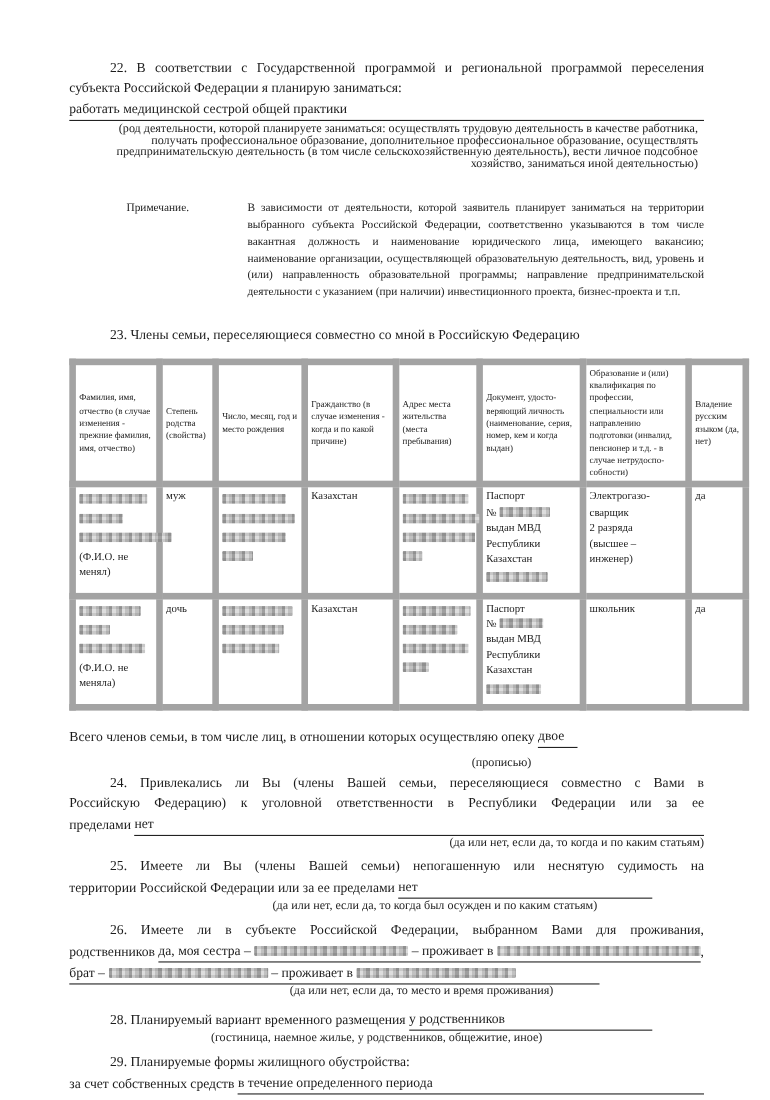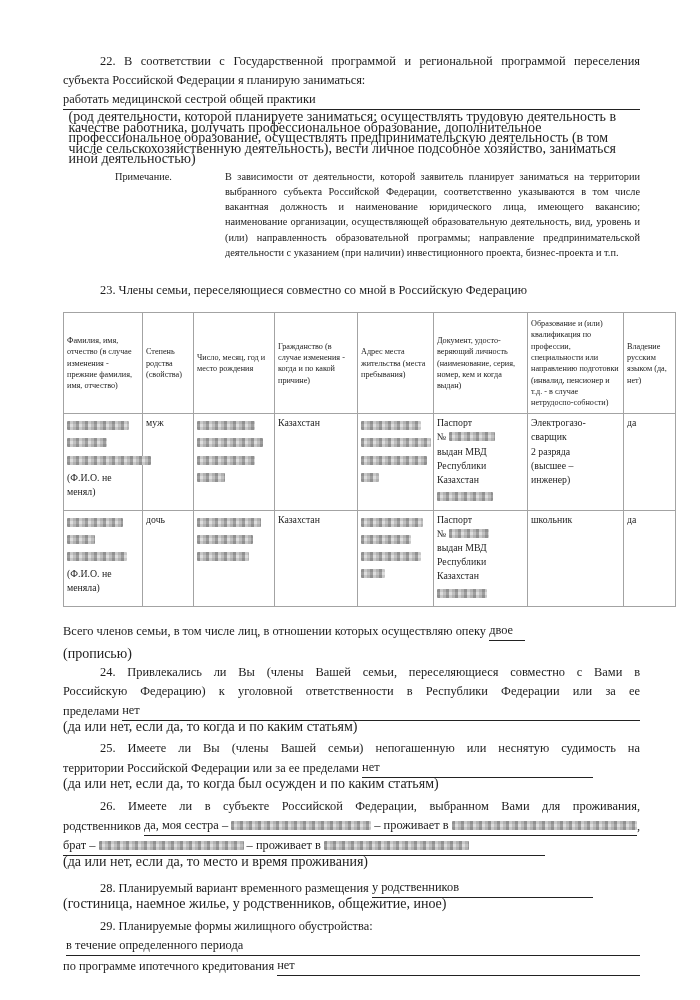--- a/index.html
+++ b/index.html
@@ -7,33 +7,33 @@
     width:700px;height:1000px;background:#fff;position:relative;overflow:hidden;
     font-family:"Liberation Serif","DejaVu Serif",serif;color:#1c1c1c;
   }
   .content{position:absolute;left:63px;top:52px;width:577px;font-size:12.4px;line-height:19px;}
   .jline{text-align:justify;text-align-last:justify;}
   .ind{text-indent:37px;}
   .fline{display:flex;align-items:flex-end;}
   .uv-wrap{flex:1 1 auto;border-bottom:1px solid #222;white-space:nowrap;}
   .uv-flex{display:flex;align-items:center;}
   .fixw{flex:0 0 auto;}
-  .hint{font-size:14px;line-height:10.5px;text-align:left;color:#232323;margin-top:1px;}
+  .hint{font-size:11px;line-height:10.5px;text-align:right;color:#232323;margin-top:1px;}
   .hint22{width:566px;margin:2px auto 0 auto;}
-  .note{display:flex;margin-top:4px;font-size:10.3px;line-height:15.3px;justify-content:center;}
+  .note{display:flex;margin-top:28px;font-size:10.3px;line-height:15.3px;justify-content:center;}
   .note-label{flex:0 0 110px;margin-left:52px;}
   .note-text{flex:0 0 415px;text-align:justify;}
   .sec-title{margin-top:21px;text-indent:37px;}
   
   table.ftable{border-collapse:collapse;table-layout:fixed;width:612px;margin-top:12px;}
   table.ftable col.c1{width:79px}table.ftable col.c2{width:51px}
   table.ftable col.c3{width:81px}table.ftable col.c4{width:83px}
   table.ftable col.c5{width:76px}table.ftable col.c6{width:94px}
   table.ftable col.c7{width:96px}table.ftable col.c8{width:52px}
-  table.ftable th,table.ftable td{border:1px solid #a3a3a3;padding:2px 3px;}
+  table.ftable th,table.ftable td{border:6px solid #a3a3a3;padding:2px 3px;}
   table.ftable th{
     font-weight:normal;text-align:left;vertical-align:middle;
     font-size:8.2px;line-height:11.3px;height:96px;
   }
   table.ftable td{vertical-align:top;font-size:9.8px;line-height:14.2px;}
   table.ftable tr.r1 td{height:78px;}
   table.ftable tr.r2 td{height:82px;}
   td.center{text-align:left;}
   .cline{min-height:13px;}
   
@@ -247,20 +247,21 @@
         <span class="sp ind" style="text-indent:37px;text-align:center;">28. Планируемый вариант временного размещения</span>
         <span class="sp">&nbsp;</span>
         <span class="uv-wrap"><span>у родственников</span></span>
       </div>
       <div class="hint" style="width:430px;">(гостиница, наемное жилье, у родственников, общежитие, иное)</div>
     </div>
 
     <div class="mt8">
       <div class="ind">29. Планируемые формы жилищного обустройства:</div>
       <div class="fline">
+        <span class="sp">за счет собственных средств</span>
         <span class="sp">&nbsp;</span>
         <span class="uv-wrap"><span>в течение определенного периода</span></span>
       </div>
       <div class="fline">
         <span class="sp">по программе ипотечного кредитования</span>
         <span class="sp">&nbsp;</span>
         <span class="uv-wrap"><span>нет</span></span>
       </div>
 
     </div>

